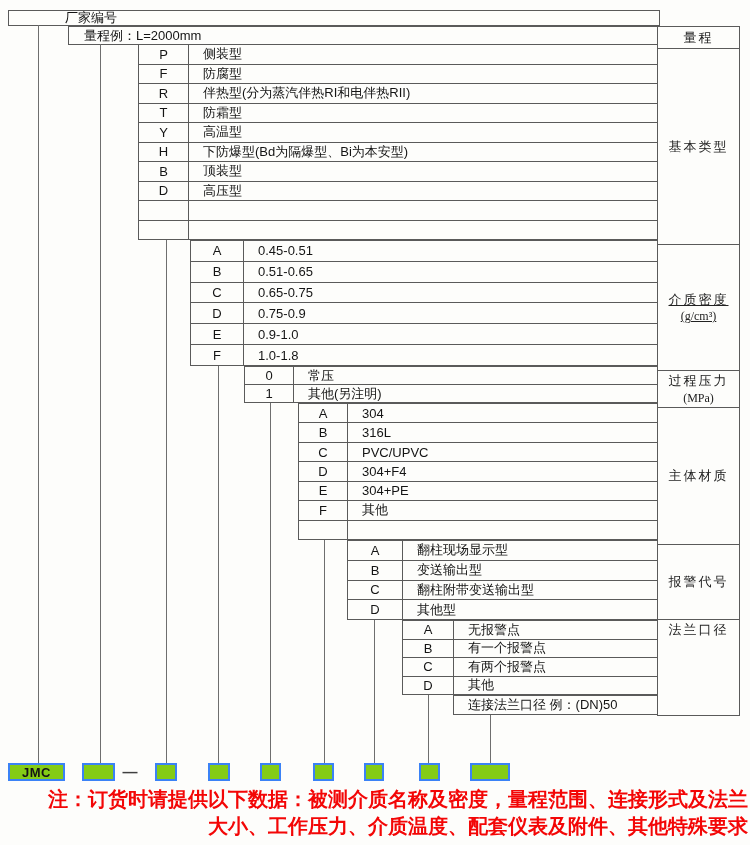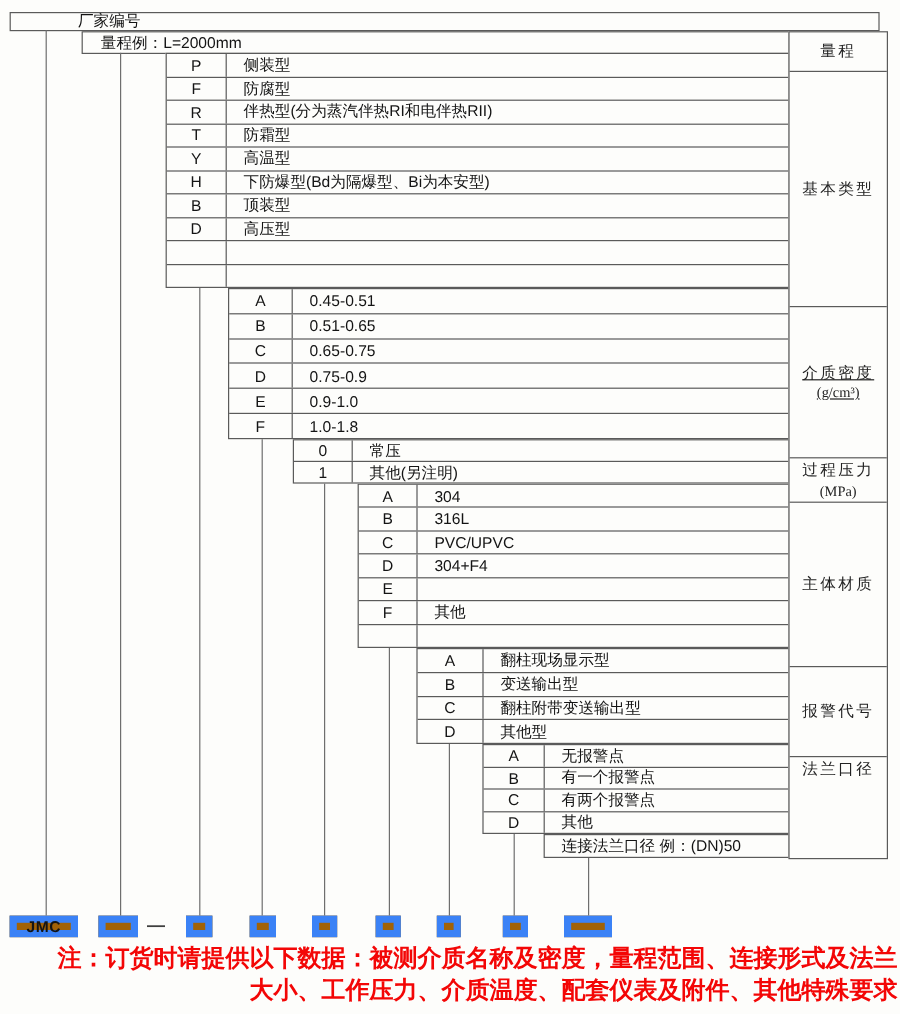--- a/index.html
+++ b/index.html
@@ -9,21 +9,21 @@
     font-family: "Liberation Sans", "DejaVu Sans", sans-serif;
     color: #141414;
   }
   #canvas { position: relative; width: 750px; height: 845px; overflow: hidden; background: #fdfdfb; }
 
   .hbox {
     position: absolute; border: 1px solid #5a5a5a;
     display: flex; align-items: center;
     font-size: 13px; white-space: nowrap; background: #fdfdfb;
   }
-  #box-manufacturer { left: 8px; top: 10px; width: 725px; height: 16px; padding-left: 56px; }
+  #box-manufacturer { left: 8px; top: 10px; width: 652px; height: 16px; padding-left: 56px; }
   #box-range       { left: 68px; top: 26px; width: 590px; height: 19px; padding-left: 15px; }
 
   .section {
     position: absolute; border: 1px solid #5a5a5a;
     display: flex; flex-direction: column; background: #fdfdfb;
   }
   .trow { flex: 1; display: flex; align-items: stretch; min-height: 0; }
   .trow.hasb { border-bottom: 1px solid #5a5a5a; }
   .code {
     display: flex; align-items: center; justify-content: center;
@@ -41,21 +41,21 @@
   .lcell {
     display: flex; flex-direction: column; align-items: center; justify-content: center;
     font-family: "Liberation Serif", "DejaVu Serif", serif;
     font-size: 13px; letter-spacing: 2px; color: #222; text-align: center; line-height: 1.35;
   }
   .lcell.hasb { border-bottom: 1px solid #5a5a5a; }
   .lcell .sub { letter-spacing: 0; font-size: 12px; }
 
   .vline { position: absolute; width: 1px; background: #6e6e6e; }
 
-  .bbox { position: absolute; top: 763px; height: 18px; border: 6px solid #3b82f6; background: #a16207; }
+  .bbox { position: absolute; top: 763px; height: 18px; border: 2px solid #3b82f6; background: #84cc16; }
   #jmcbox { display: flex; align-items: center; justify-content: center; font-weight: bold; font-size: 13px; letter-spacing: 0.5px; }
   #sep {
     position: absolute; left: 117px; top: 763px; width: 26px; height: 18px;
     line-height: 17px; text-align: center; font-weight: bold; font-size: 15px; color: #3f3f3f;
   }
 
   #note {
     position: absolute; left: 8px; top: 786px; width: 740px;
     color: #f30606; font-weight: bold; font-size: 20px; line-height: 27px; white-space: nowrap; text-align: right;
   }
@@ -164,20 +164,21 @@
         <div class="trow hasb">
           <div class="code" style="width: 49px;">C</div>
           <div class="desc">PVC/UPVC</div>
         </div>
         <div class="trow hasb">
           <div class="code" style="width: 49px;">D</div>
           <div class="desc">304+F4</div>
         </div>
         <div class="trow hasb">
           <div class="code" style="width: 49px;">E</div>
+          <div class="desc">304+PE</div>
         </div>
         <div class="trow hasb">
           <div class="code" style="width: 49px;">F</div>
           <div class="desc">其他</div>
         </div>
         <div class="trow">
           <div class="code" style="width: 49px;"></div>
           <div class="desc"></div>
         </div>
       </div>
@@ -218,21 +219,21 @@
         </div>
       </div>
       <div class="section" style="left: 453px; top: 695px; width: 205px; height: 20px;">
         <div class="trow">
           <div class="desc">连接法兰口径 例：(DN)50</div>
         </div>
       </div>
     </div>
 
   <div id="labelcol">
-      <div class="lcell hasb" style="height: 33px; flex: 0 0 auto;">
+      <div class="lcell hasb" style="height: 22px; flex: 0 0 auto;">
         <span>量程</span>
       </div>
       <div class="lcell hasb" style="height: 196px; flex: 0 0 auto;">
         <span>基本类型</span>
       </div>
       <div class="lcell hasb" style="height: 126px; flex: 0 0 auto; text-decoration: underline;">
         <span>介质密度</span>
         <span class="sub">(g/cm³)</span>
       </div>
       <div class="lcell hasb" style="height: 37px; flex: 0 0 auto;">

